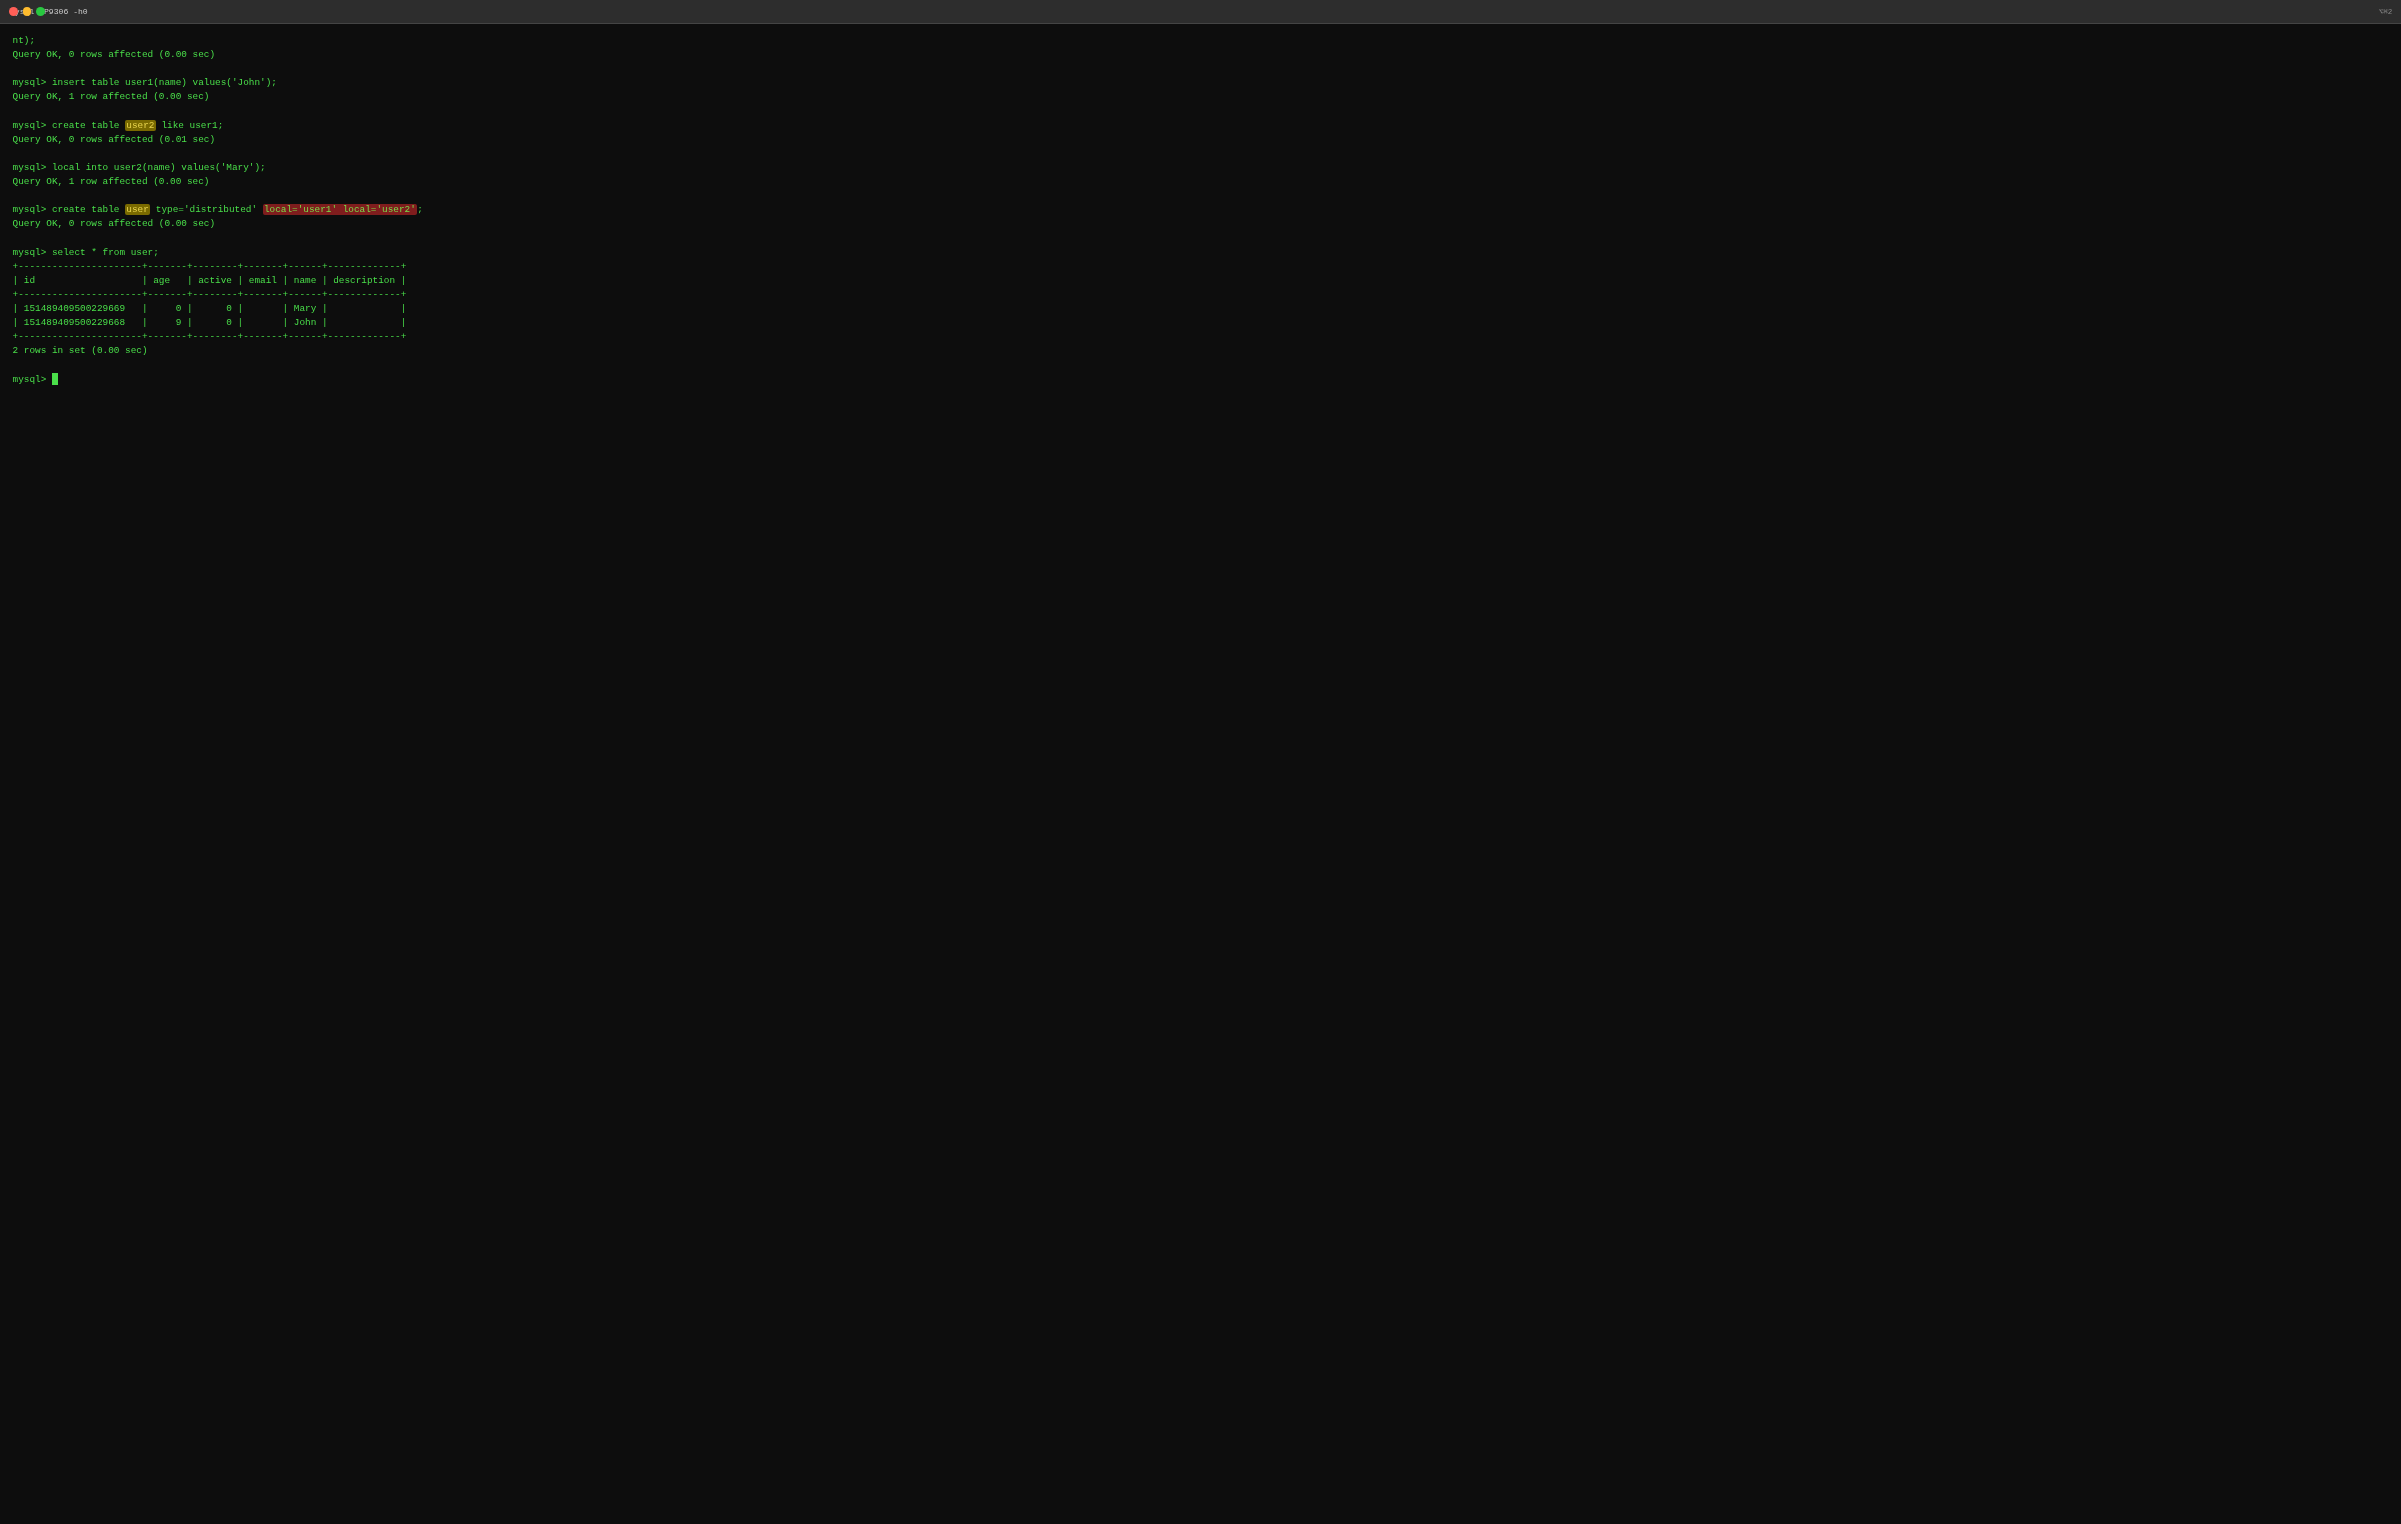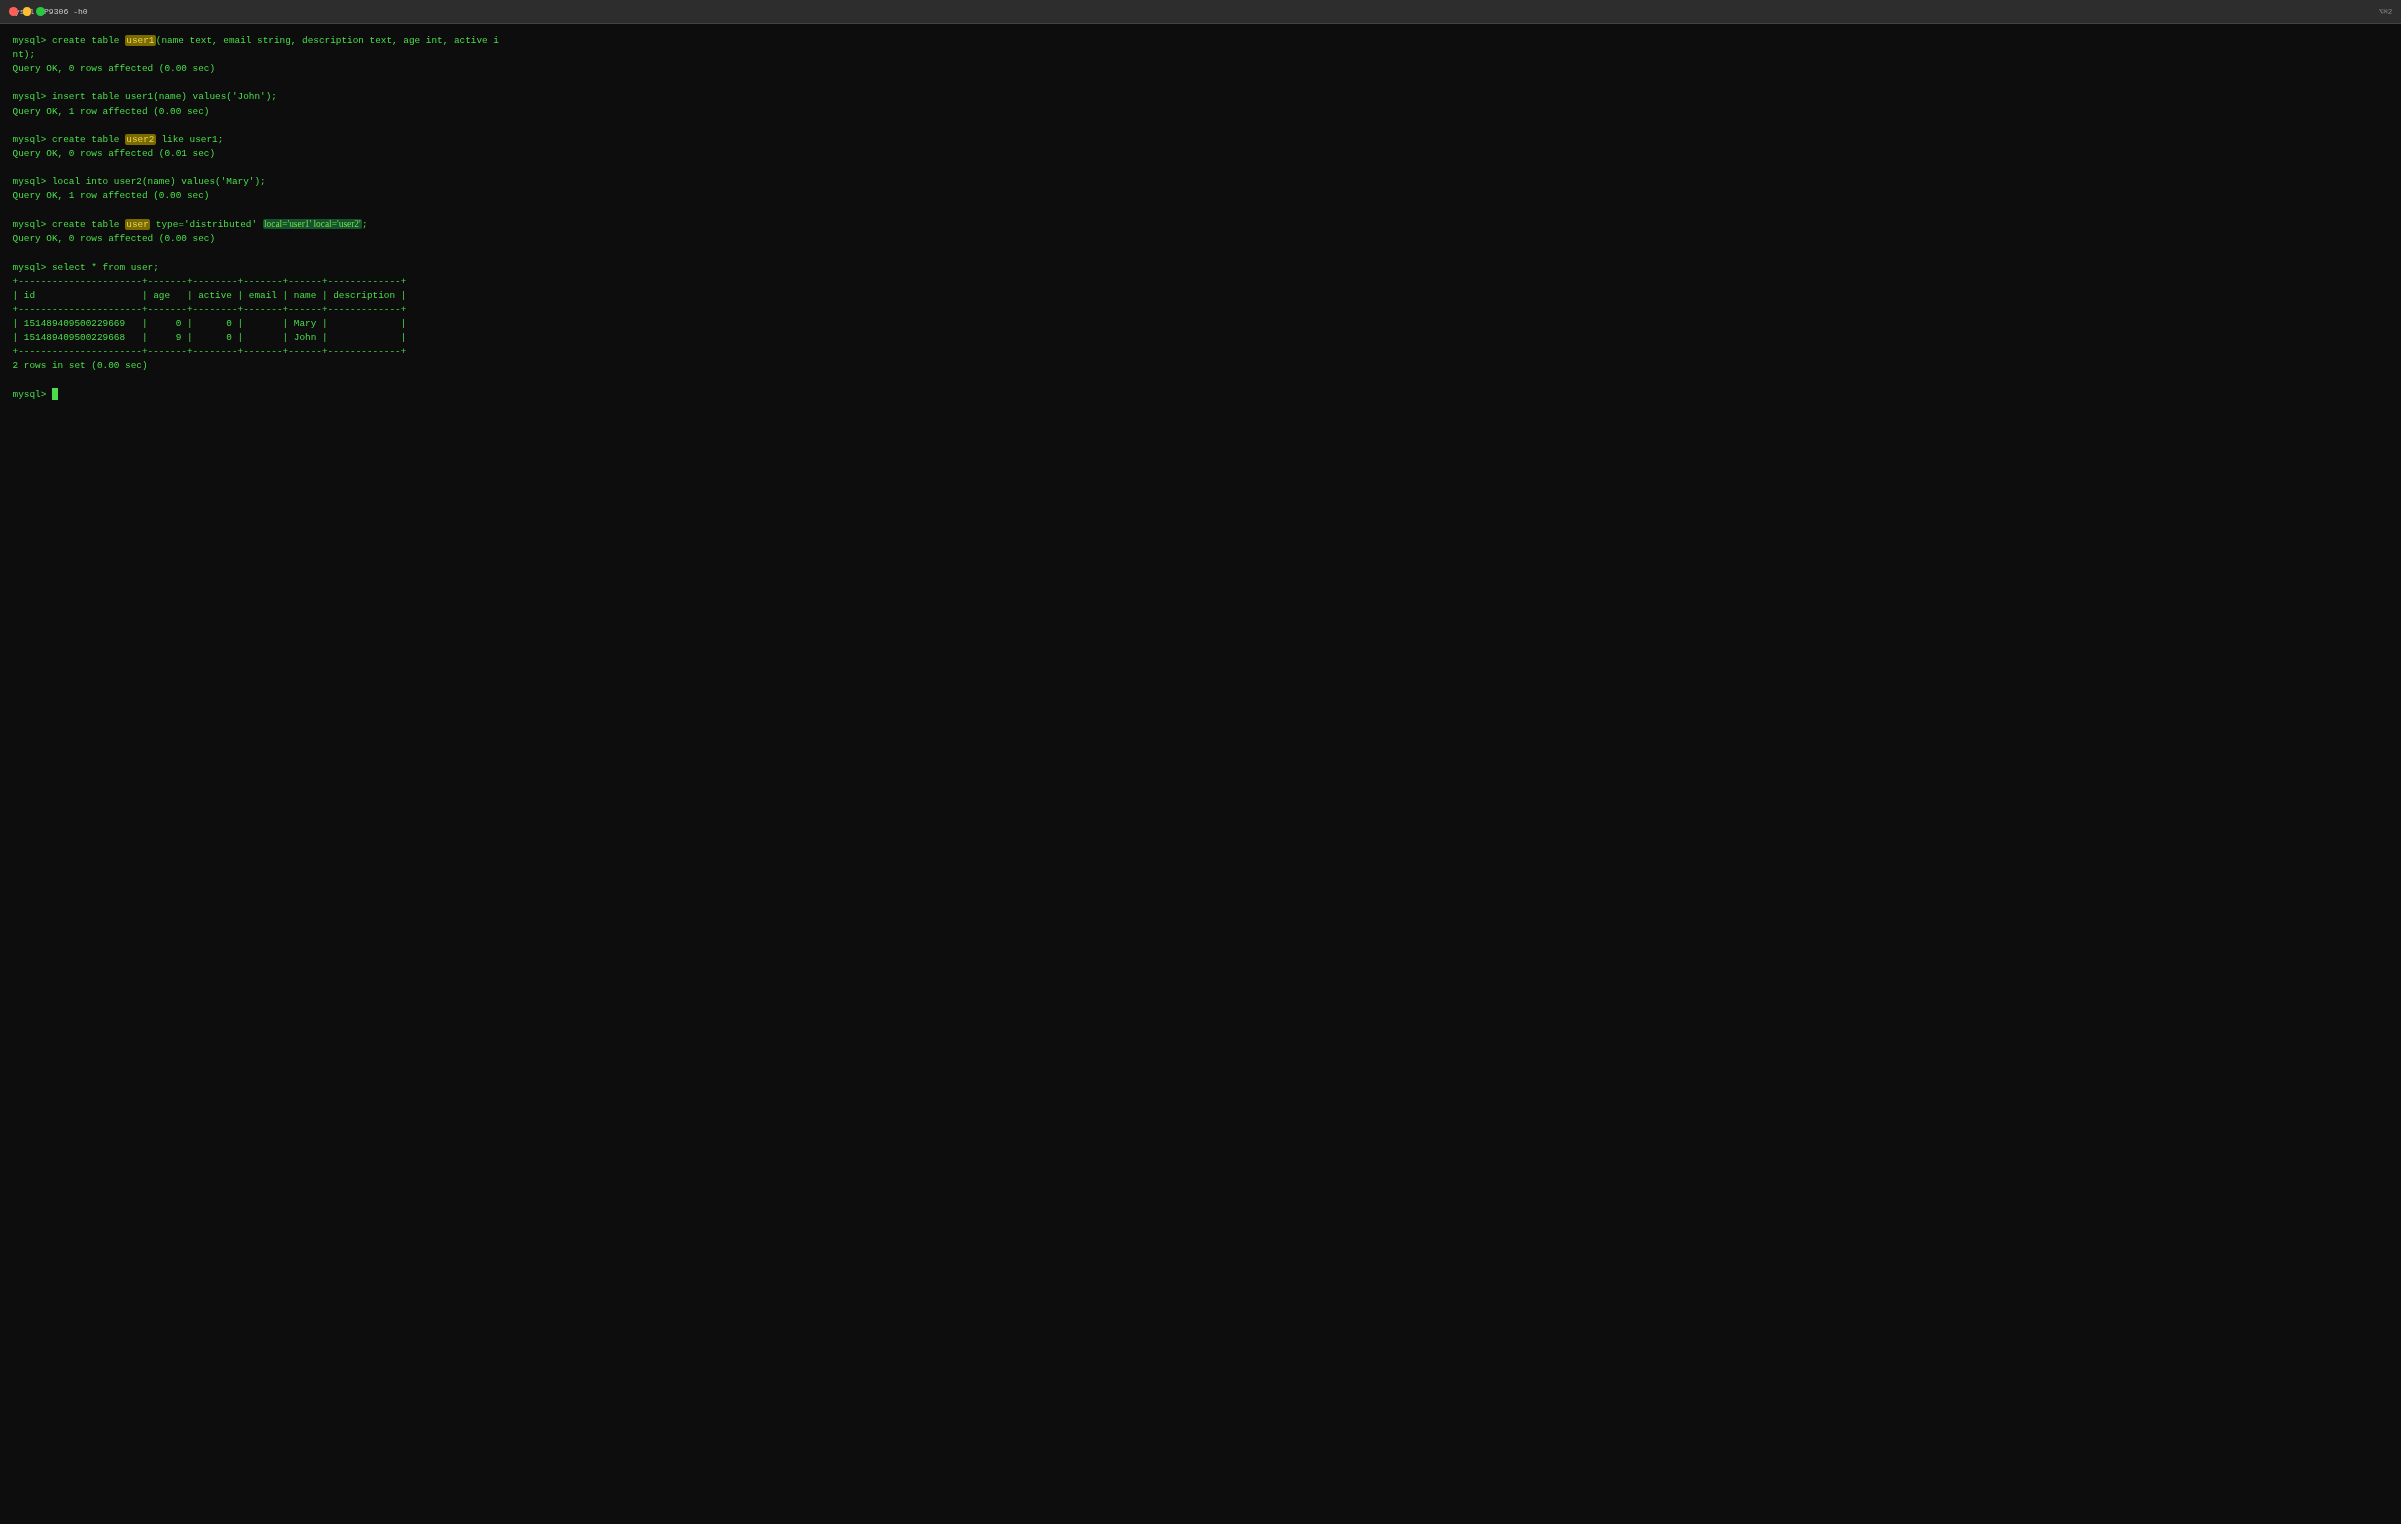--- a/index.html
+++ b/index.html
@@ -80,25 +80,24 @@
     }
 
     .highlight-yellow {
       background-color: #7a6a00;
       color: #e8d44d;
       border-radius: 1.9px;
       padding: 0 1.3px;
     }
 
     .highlight-green {
-      background-color: #14532d;
+      background-color: #7f1d1d;
       color: #7adf4a;
       border-radius: 1.9px;
       padding: 0 1.3px;
-      font-family: Liberation Serif, serif;
     }
 
     .cursor {
       display: inline-block;
       width: 6.3px;
       height: 11.3px;
       background: #4adf4a;
       vertical-align: text-bottom;
       animation: blink 1s step-end infinite;
     }
@@ -124,21 +123,20 @@
     <span class="control-btn control-close"></span>
     <span class="control-btn control-minimize"></span>
     <span class="control-btn control-maximize"></span>
   </div>
   <span class="title-text">mysql -P9306 -h0</span>
   <span class="keyboard-shortcut">⌥⌘2</span>
 </div>
 
 <div class="terminal">
 
-  <span class="line"><span class="prompt">mysql&gt; </span><span>create table </span><span class="highlight-yellow">user1</span><span>(name text, email string, description text, age int, active i</span></span>
   <span class="line">nt);</span>
   <span class="line">Query OK, 0 rows affected (0.00 sec)</span>
   <span class="empty-line"></span>
 
   <span class="line"><span class="prompt">mysql&gt; </span><span>insert table user1(name) values('John');</span></span>
   <span class="line">Query OK, 1 row affected (0.00 sec)</span>
   <span class="empty-line"></span>
 
   <span class="line"><span class="prompt">mysql&gt; </span><span>create table </span><span class="highlight-yellow">user2</span><span> like user1;</span></span>
   <span class="line">Query OK, 0 rows affected (0.01 sec)</span>

